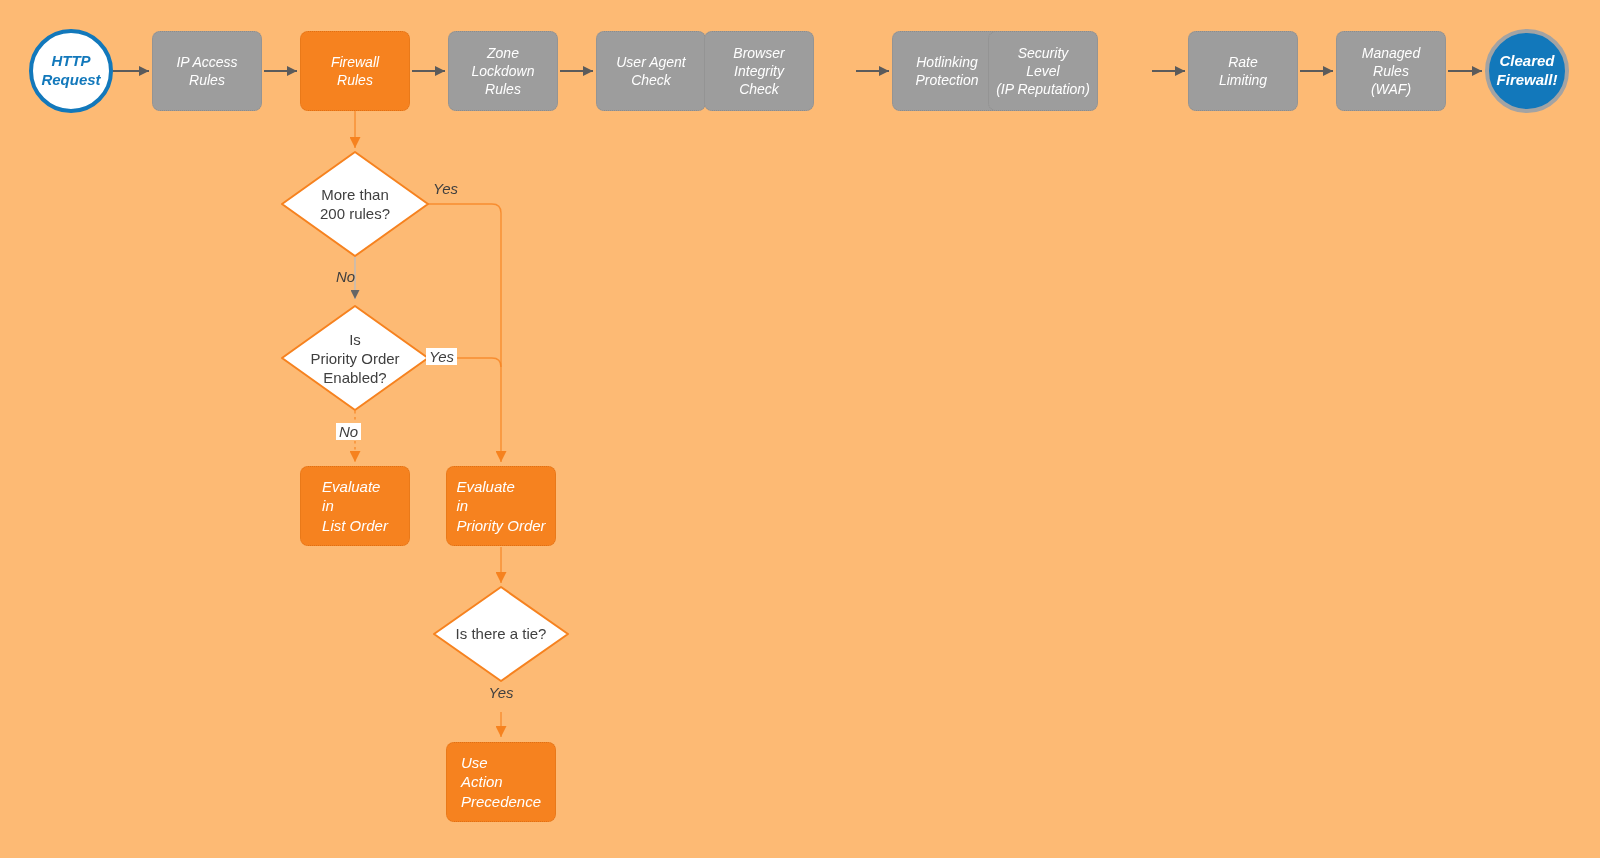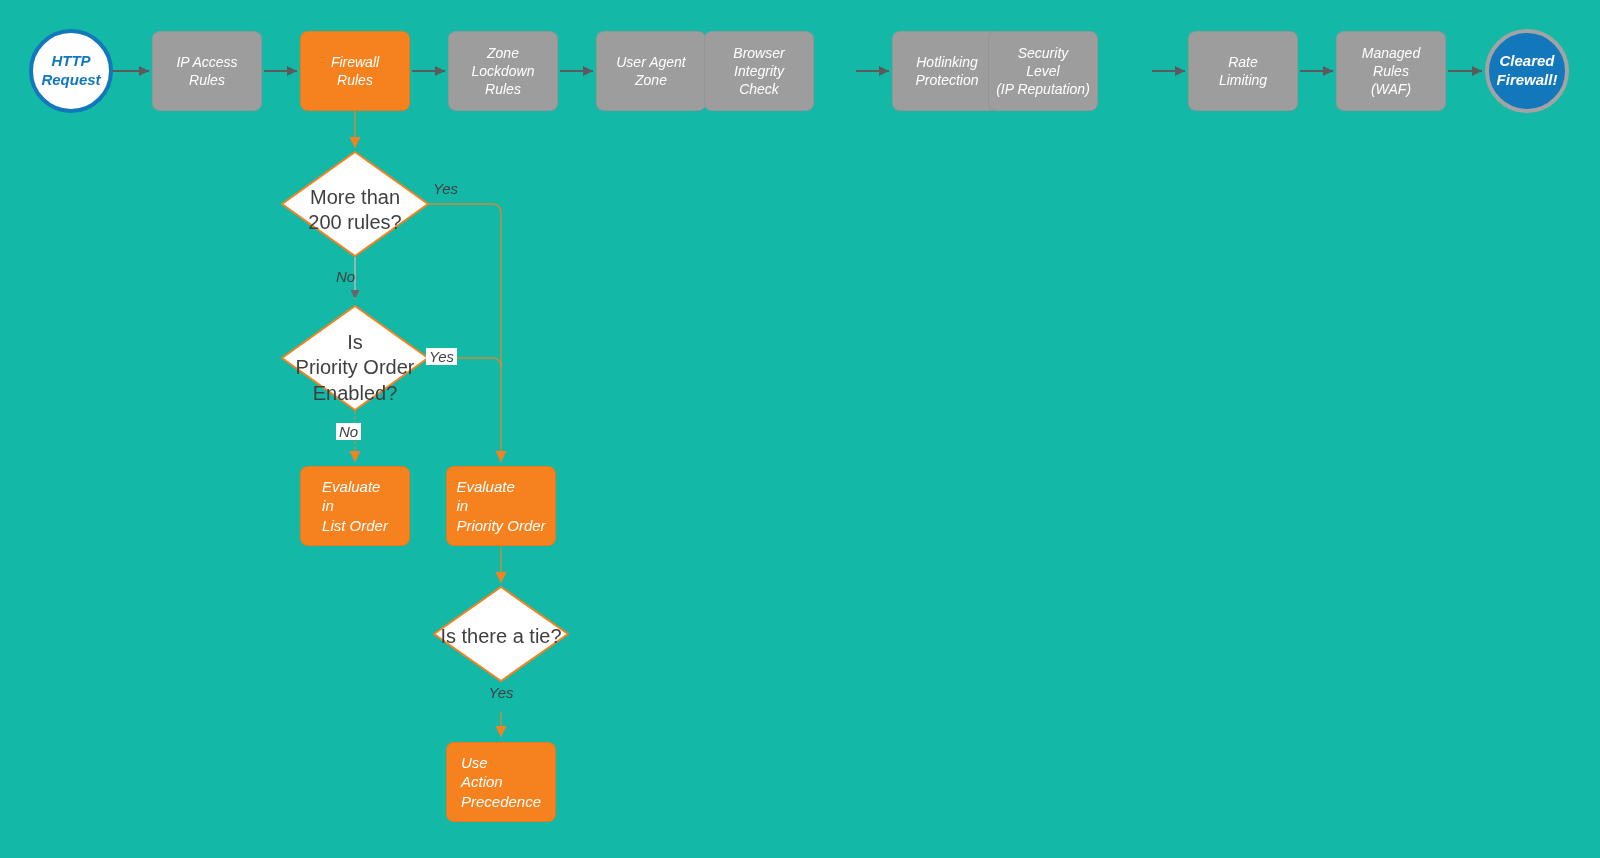--- a/index.html
+++ b/index.html
@@ -1,17 +1,17 @@
 <!DOCTYPE html>
 <html><head>
 <meta charset="utf-8">
 <style>
   html,body{margin:0;padding:0;background:#ffffff;}
   #canvas{
-    position:relative;width:1600px;height:858px;background:#14b8a6;overflow:hidden;
+    position:relative;width:1600px;height:858px;background:#fdba74;overflow:hidden;
     font-family:"Liberation Sans",sans-serif;
   }
   .lbl{white-space:pre-line;}
   
   #wires{position:absolute;left:0;top:0;width:1600px;height:858px;}
   
   .term{
     position:absolute;width:84px;height:84px;border-radius:50%;
     display:flex;align-items:center;justify-content:center;text-align:center;
     font-size:15px;font-weight:bold;font-style:italic;line-height:1.25;
@@ -29,21 +29,21 @@
   .stage.orange{background:#f6821f;border:1px dotted rgba(180,80,0,.35);}
   
   .action{
     position:absolute;width:110px;height:80px;border-radius:8px;
     background:#f6821f;border:1px dotted rgba(180,80,0,.35);color:#ffffff;
     display:flex;align-items:center;justify-content:center;text-align:left;
     font-size:15px;font-style:italic;line-height:1.28;box-sizing:border-box;
   }
   
   .qtext{
-    position:absolute;text-align:center;color:#3f3f3f;font-size:20px;line-height:1.27;
+    position:absolute;text-align:center;color:#3f3f3f;font-size:15px;line-height:1.27;
   }
   
   .branch{
     position:absolute;color:#3f3f3f;font-size:15px;font-style:italic;
   }
   .branch.onwire{background:#ffffff;padding:0 3px;}
 </style>
 </head>
 <body>
 
@@ -101,21 +101,21 @@
     <span class="lbl">Firewall
 Rules</span>
   </div>
   <div class="stage" style="left:448px">
     <span class="lbl">Zone
 Lockdown
 Rules</span>
   </div>
   <div class="stage" style="left:596px">
     <span class="lbl">User Agent
-Zone</span>
+Check</span>
   </div>
   <div class="stage" style="left:704px">
     <span class="lbl">Browser
 Integrity
 Check</span>
   </div>
   <div class="stage" style="left:892px">
     <span class="lbl">Hotlinking
 Protection</span>
   </div>

